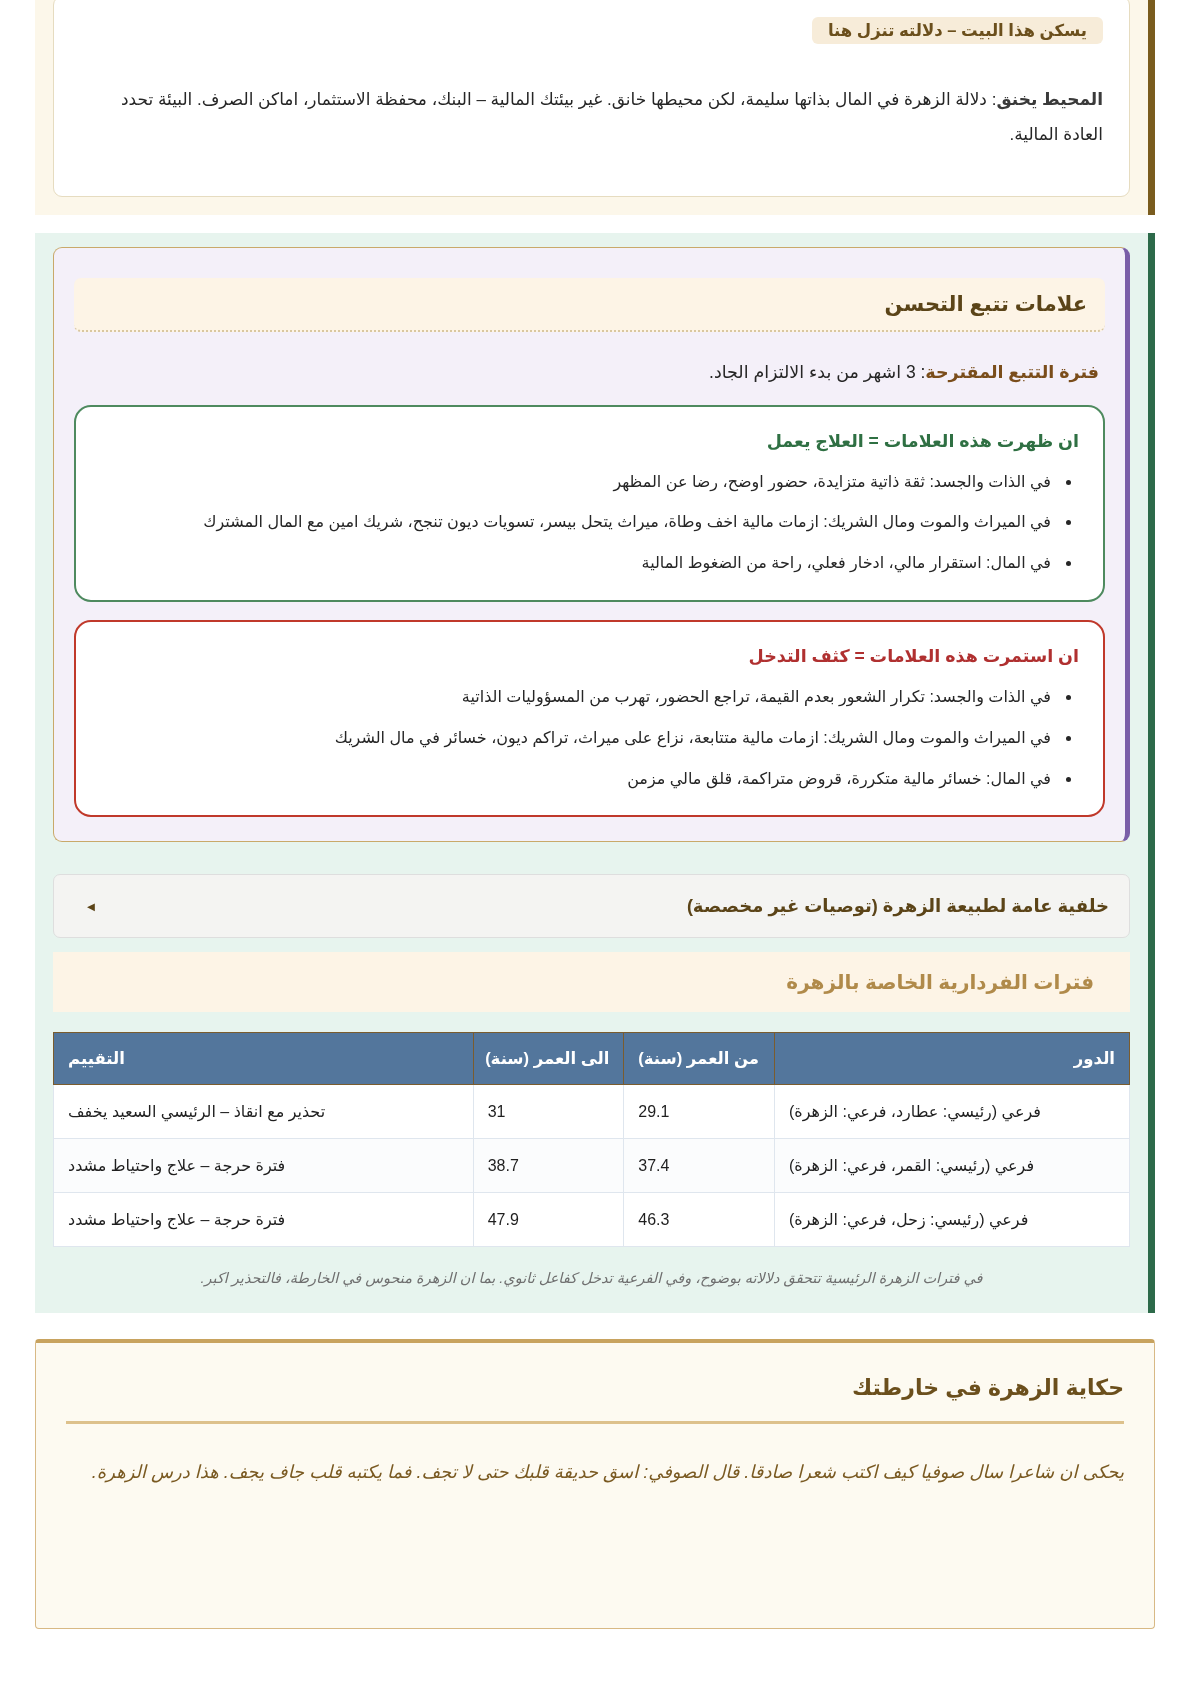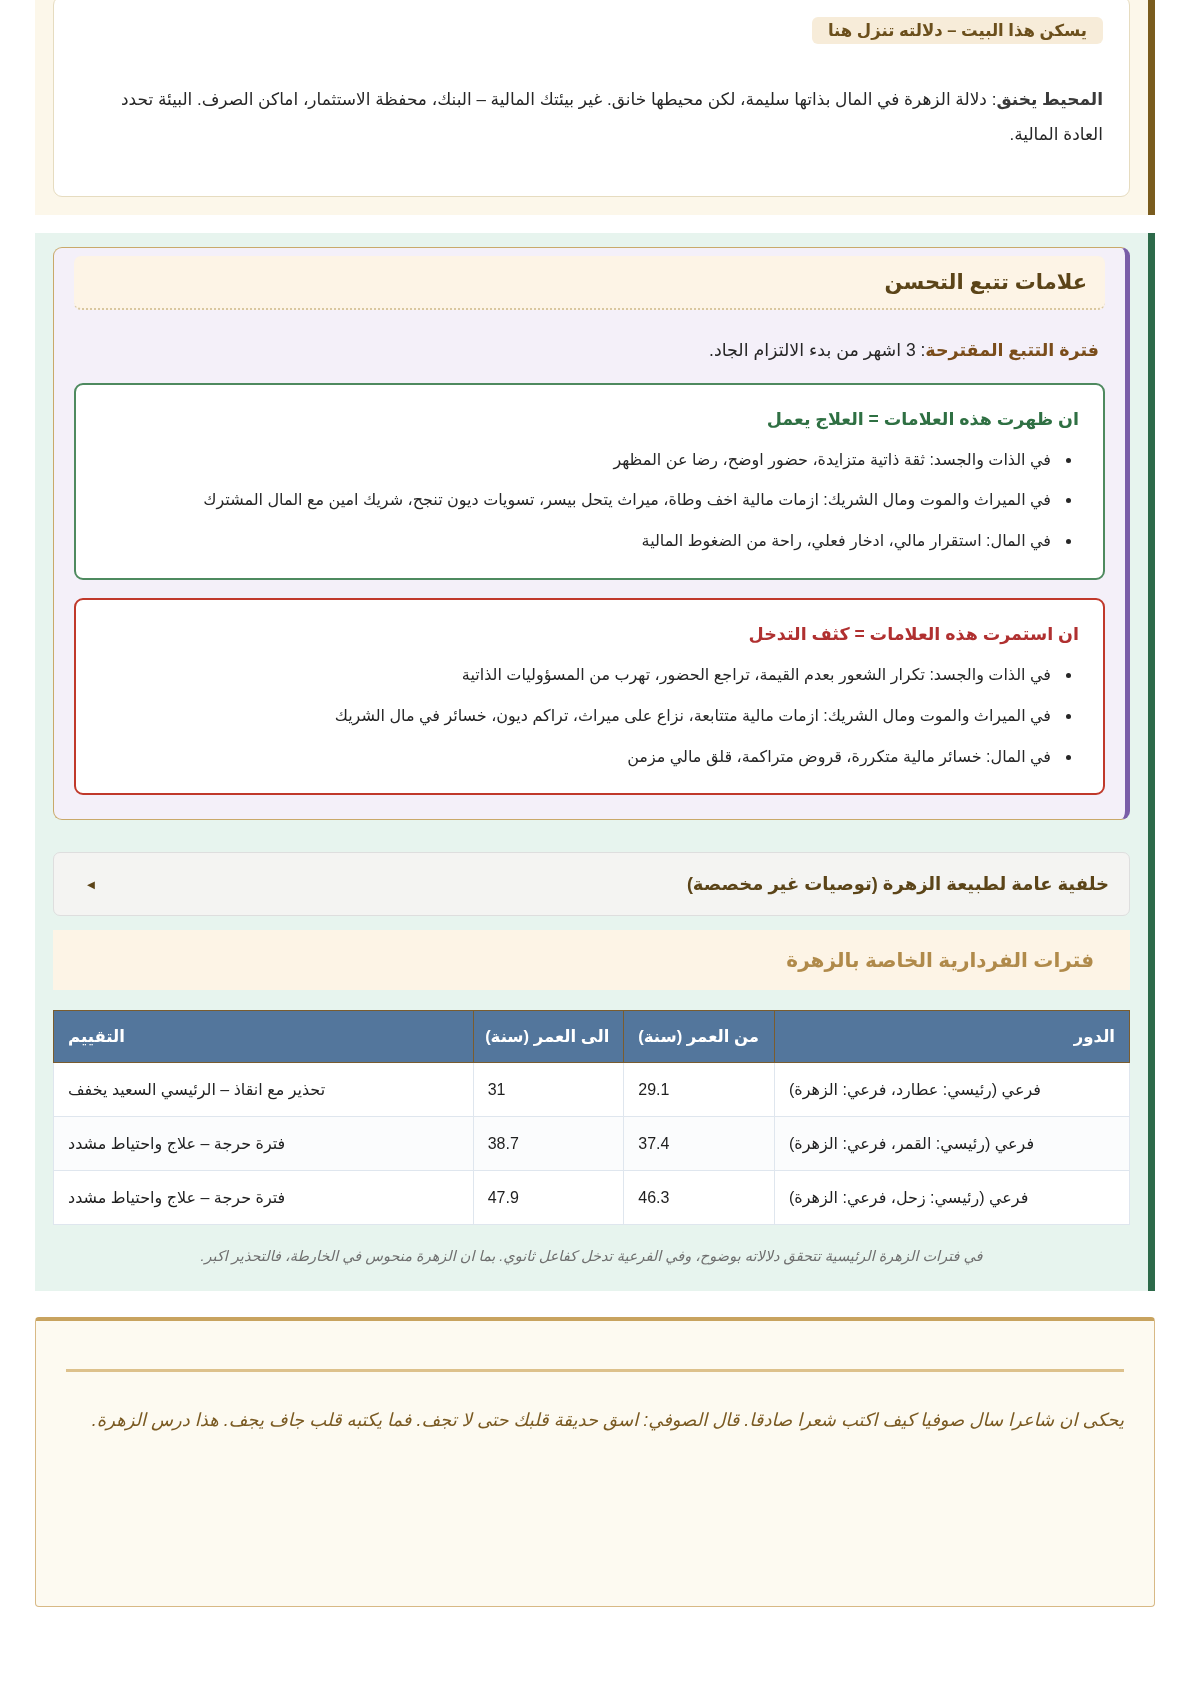--- a/index.html
+++ b/index.html
@@ -71,21 +71,21 @@
     background: #e7f4ee;
     border-right: 7px solid #2d6a4a;
     box-sizing: border-box;
     padding: 14px 18px 22px 18px;
   }
   .panel-violet {
     background: #f4f0f9;
     border: 1px solid #c9a96a;
     border-right: 5px solid #7a5ea8;
     border-radius: 9px;
-    padding: 8px 20px 20px 20px;
+    padding: 30px 20px 20px 20px;
     box-sizing: border-box;
   }
   .panel-head {
     background: #fdf4e6;
     border-radius: 7px;
     padding: 14px 18px;
     font-size: 21px;
     font-weight: bold;
     color: #5b4418;
     text-align: right;
@@ -93,21 +93,21 @@
   }
   .period-line {
     font-size: 17.5px;
     text-align: right;
     margin: 30px 6px 22px 6px;
     color: #262626;
   }
   .period-line b { color: #7a4d1b; }
 
   .box-good, .box-bad {
-    border-radius: 9px;
+    border-radius: 17px;
     background: #ffffff;
     padding: 18px 24px 20px 24px;
     box-sizing: border-box;
     margin-bottom: 18px;
   }
   .box-good { border: 2px solid #4e8a5f; }
   .box-bad  { border: 2px solid #c0392b; margin-bottom: 4px; }
   .box-title {
     font-size: 17.5px;
     font-weight: bold;
@@ -338,17 +338,18 @@
             <td>فترة حرجة – علاج واحتياط مشدد</td>
           </tr>
         </tbody>
       </table>
     </div>
 
     <p class="tbl-note">في فترات الزهرة الرئيسية تتحقق دلالاته بوضوح، وفي الفرعية تدخل كفاعل ثانوي. بما ان الزهرة منحوس في الخارطة، فالتحذير اكبر.</p>
   </section>
 
   <section class="story">
+    <h3 class="story-title">حكاية الزهرة في خارطتك</h3>
     <hr class="story-rule">
     <p class="story-body"><span>يحكى ان شاعرا سال صوفيا كيف اكتب شعرا صادقا. قال الصوفي: </span><em>اسق حديقة قلبك حتى لا تجف.</em><span> فما يكتبه قلب جاف يجف. هذا درس الزهرة.</span></p>
   </section>
 
 </div>
 
 </body></html>

